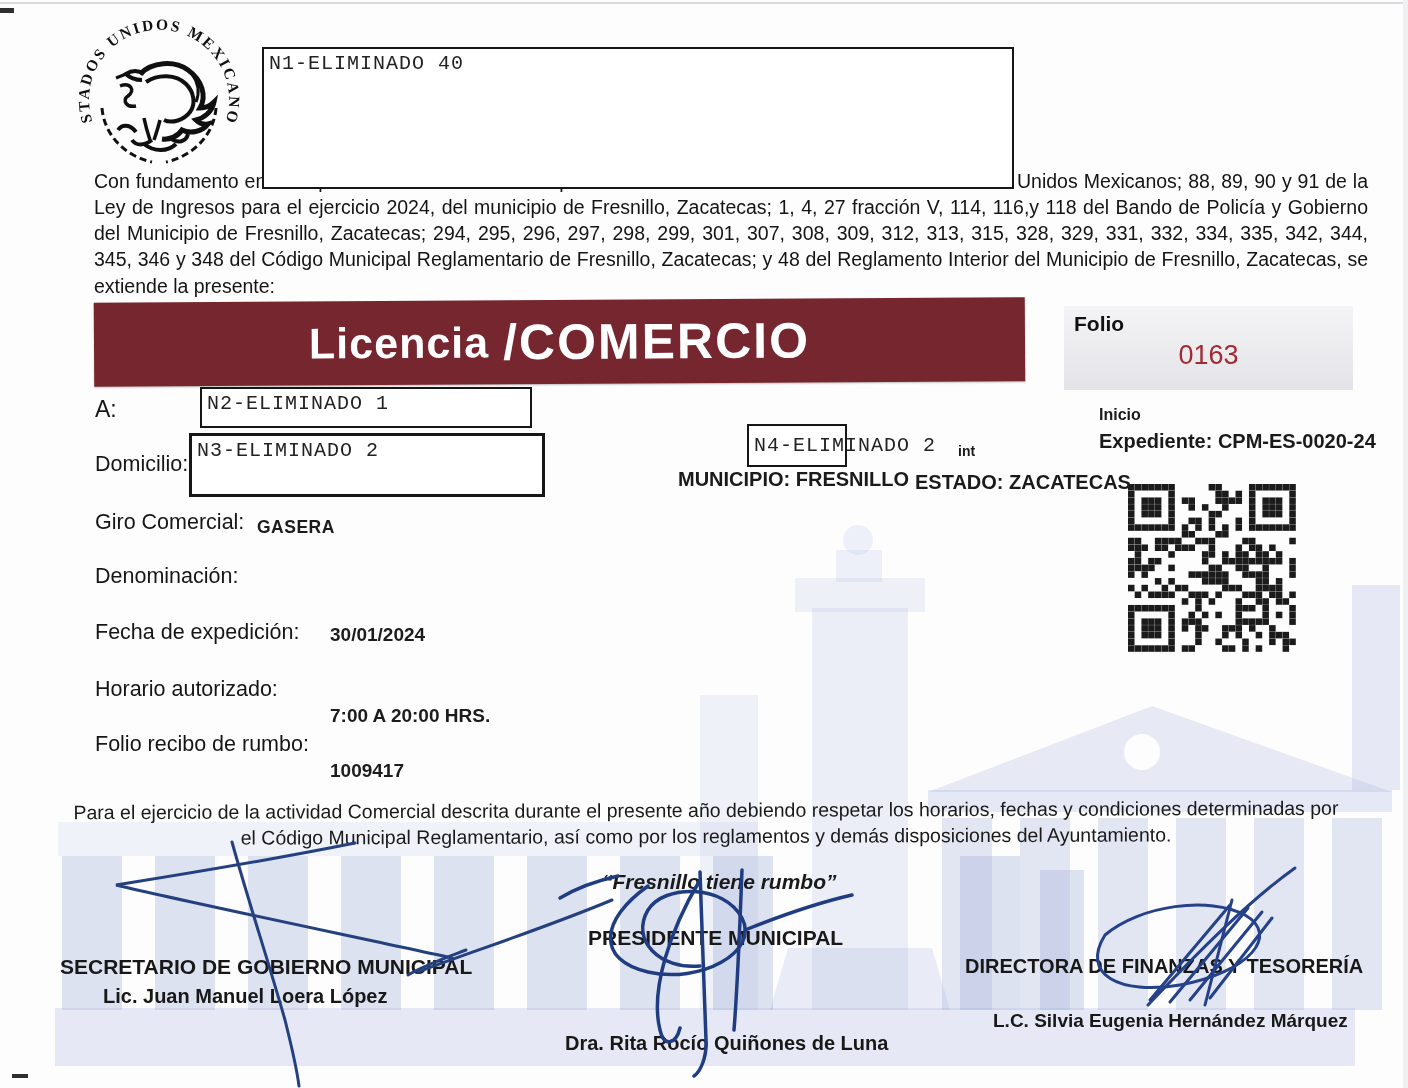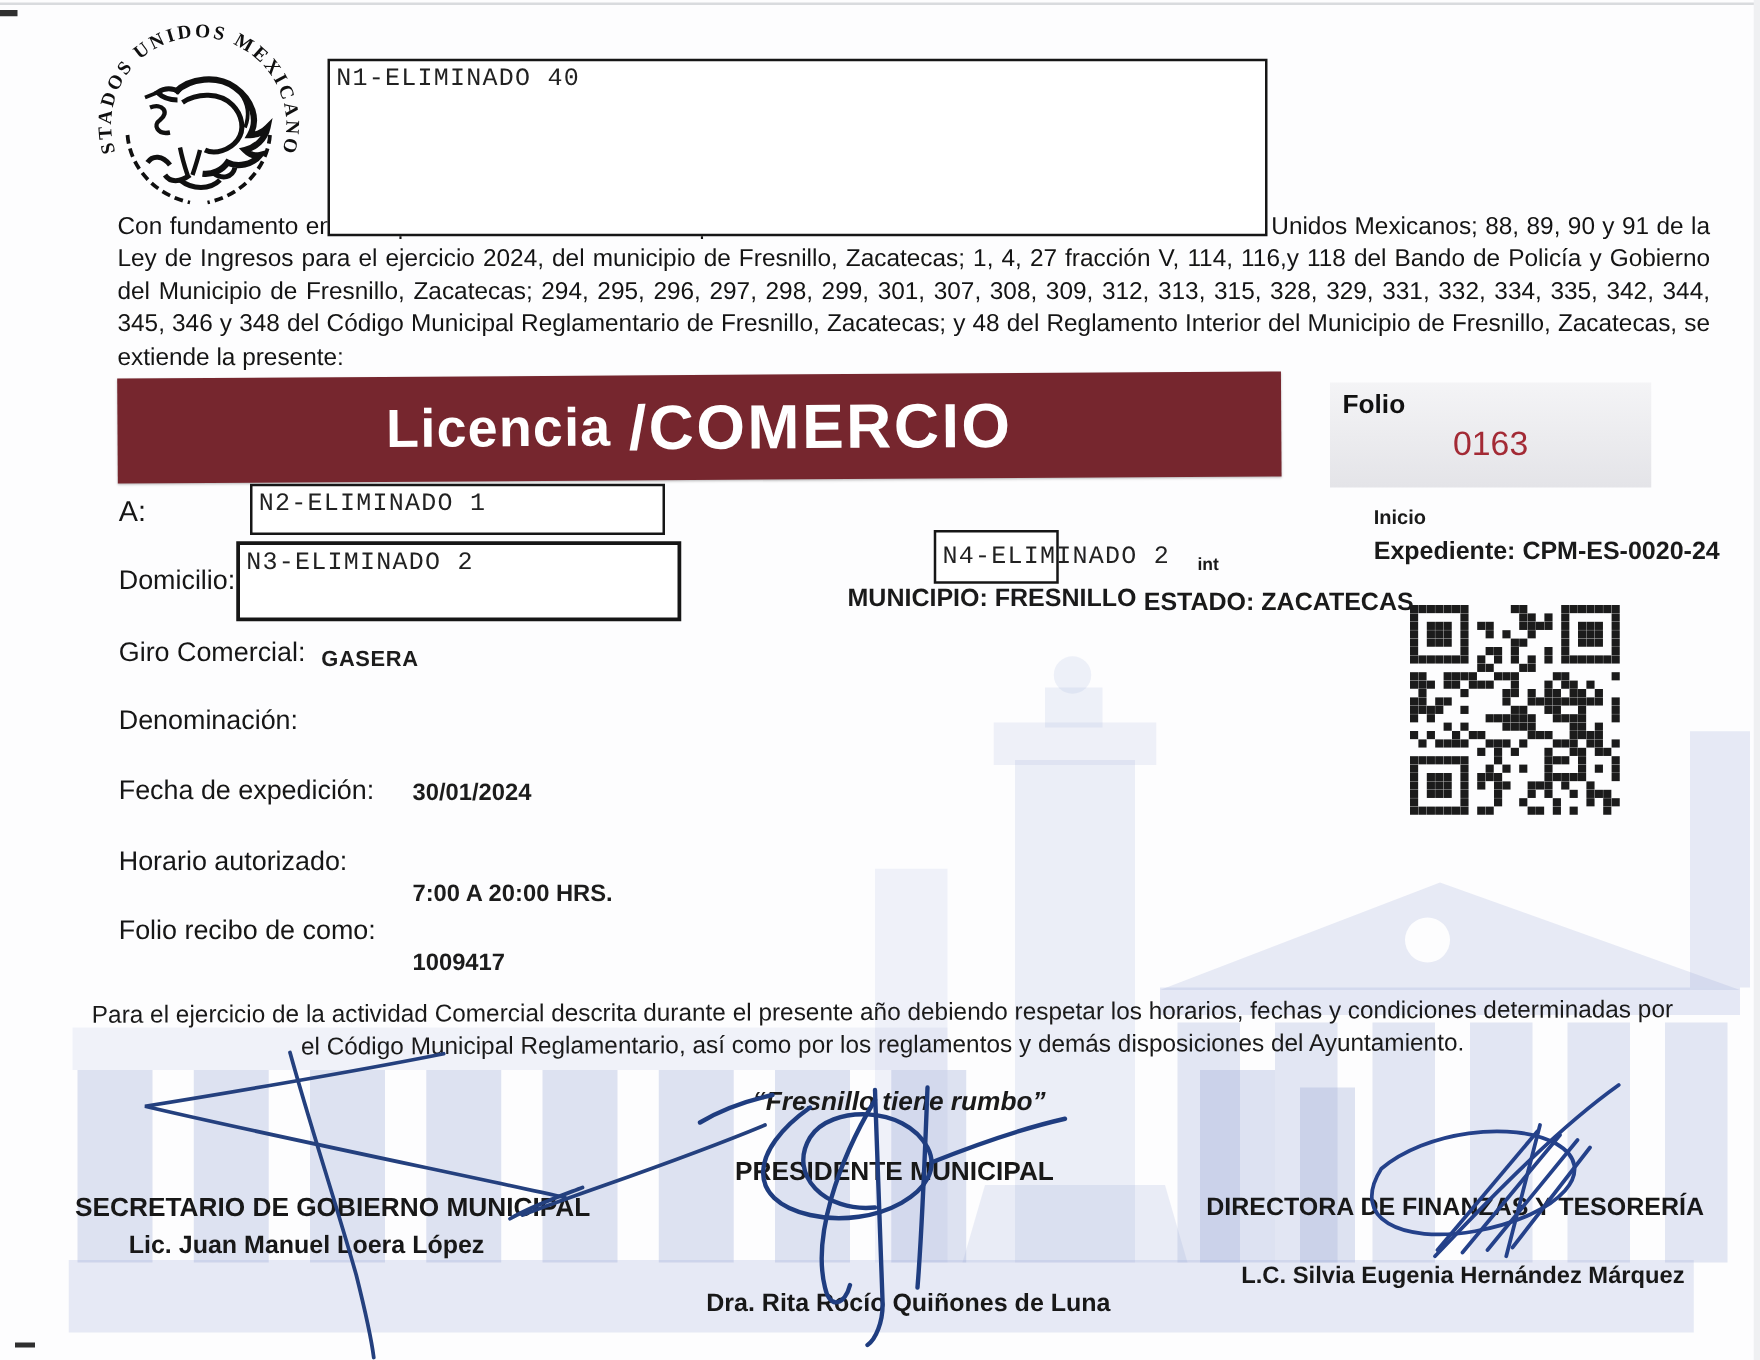--- a/index.html
+++ b/index.html
@@ -24,21 +24,21 @@
               font-size:66px;letter-spacing:20px;padding-left:16px;box-sizing:border-box;z-index:2;}
   
   #intro{top:168px;left:94px;width:1274px;font-size:19.5px;line-height:1.34;text-align:justify;
          color:#141414;z-index:2;}
   
   #banner{top:300px;left:94px;width:931px;height:84px;background:#76262e;display:flex;align-items:center;
           justify-content:center;transform:rotate(-0.35deg);z-index:2;box-shadow:0 1px 2px rgba(0,0,0,.25);}
   #banner .b1{color:#fff;font-size:43px;font-weight:bold;letter-spacing:1px;margin-right:14px;}
   #banner .b2{color:#fff;font-size:50px;font-weight:bold;letter-spacing:2px;}
   
-  #folio-box{top:306px;left:1064px;width:257px;height:84px;background:linear-gradient(#f4f4f6,#e4e4e8);z-index:2;}
+  #folio-box{top:306px;left:1064px;width:289px;height:84px;background:linear-gradient(#f4f4f6,#e4e4e8);z-index:2;}
   #folio-box .fl{position:absolute;top:6px;left:10px;font-size:21px;font-weight:bold;color:#111;}
   #folio-box .fv{position:absolute;top:34px;left:0;width:100%;text-align:center;font-size:27px;color:#a32a35;}
   .lbl{font-size:21.5px;color:#161616;z-index:2;}
   .val{font-weight:bold;color:#1c1c1c;z-index:2;}
   .bold20{font-size:20px;font-weight:bold;z-index:2;}
   
   .sig-title{font-weight:bold;font-size:21px;color:#181818;z-index:2;}
   .sig-name{font-weight:bold;font-size:20px;color:#181818;z-index:2;}
   #motto{font-style:italic;font-weight:bold;font-size:21px;z-index:2;}
   #ink{top:0;left:0;z-index:5;pointer-events:none;}
@@ -463,21 +463,21 @@
   <div class="abs val" style="top:517px;left:257px;font-size:17.5px;letter-spacing:.5px;">GASERA</div>
 
   <div class="abs lbl" style="top:564px;left:95px;">Denominación:</div>
 
   <div class="abs lbl" style="top:620px;left:95px;">Fecha de expedición:</div>
   <div class="abs val" style="top:624px;left:330px;font-size:19px;">30/01/2024</div>
 
   <div class="abs lbl" style="top:677px;left:95px;">Horario autorizado:</div>
   <div class="abs val" style="top:705px;left:330px;font-size:19px;">7:00 A 20:00 HRS.</div>
 
-  <div class="abs lbl" style="top:732px;left:95px;">Folio recibo de como:</div>
+  <div class="abs lbl" style="top:732px;left:95px;">Folio recibo de rumbo:</div>
   <div class="abs val" style="top:760px;left:330px;font-size:19px;">1009417</div>
 
   <div class="abs" style="top:798px;left:68px;width:1276px;font-size:19.5px;line-height:1.32;text-align:center;transform:rotate(-0.2deg);z-index:2;">Para el ejercicio de la actividad Comercial descrita durante el presente año debiendo respetar los horarios, fechas y condiciones determinadas por el Código Municipal Reglamentario, así como por los reglamentos y demás disposiciones del Ayuntamiento.</div>
 
   <div id="motto" class="abs" style="top:870px;left:602px;">“Fresnillo tiene rumbo”</div>
 
   <div class="abs sig-title" style="top:926px;left:588px;">PRESIDENTE MUNICIPAL</div>
   <div class="abs sig-name" style="top:1032px;left:565px;">Dra. Rita Rocío Quiñones de Luna</div>
 
   <div class="abs sig-title" style="top:955px;left:60px;">SECRETARIO DE GOBIERNO MUNICIPAL</div>

